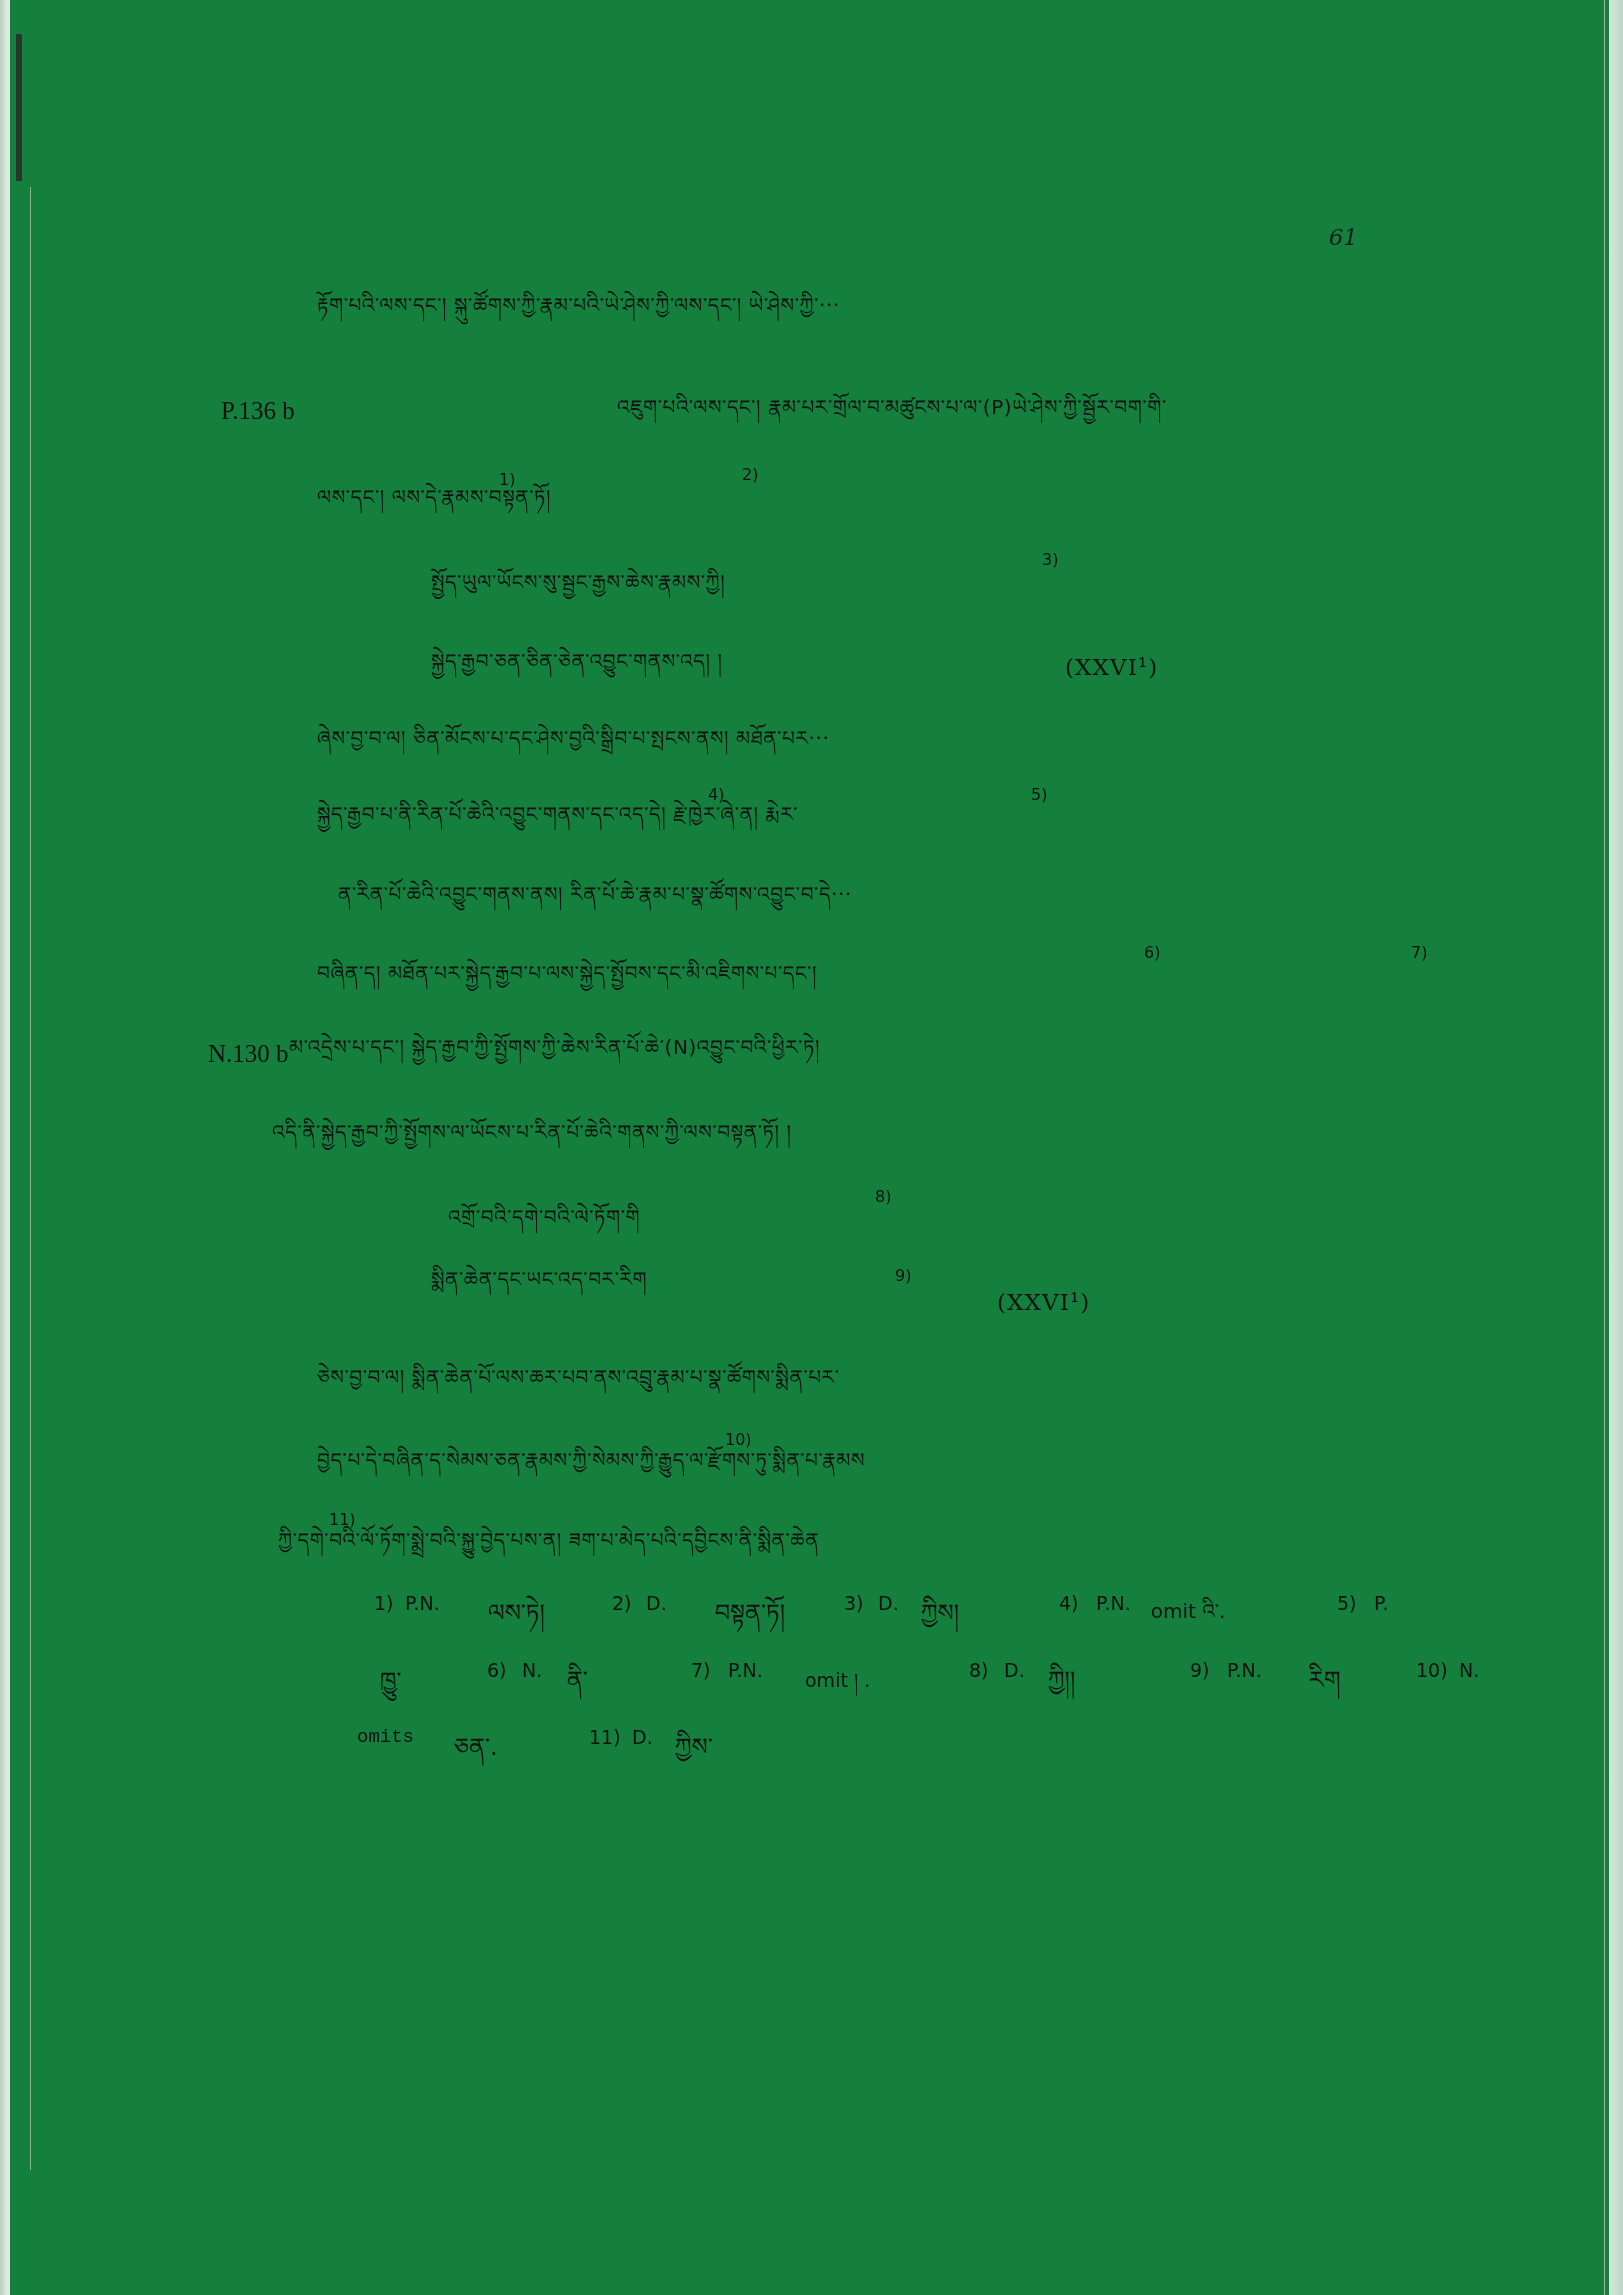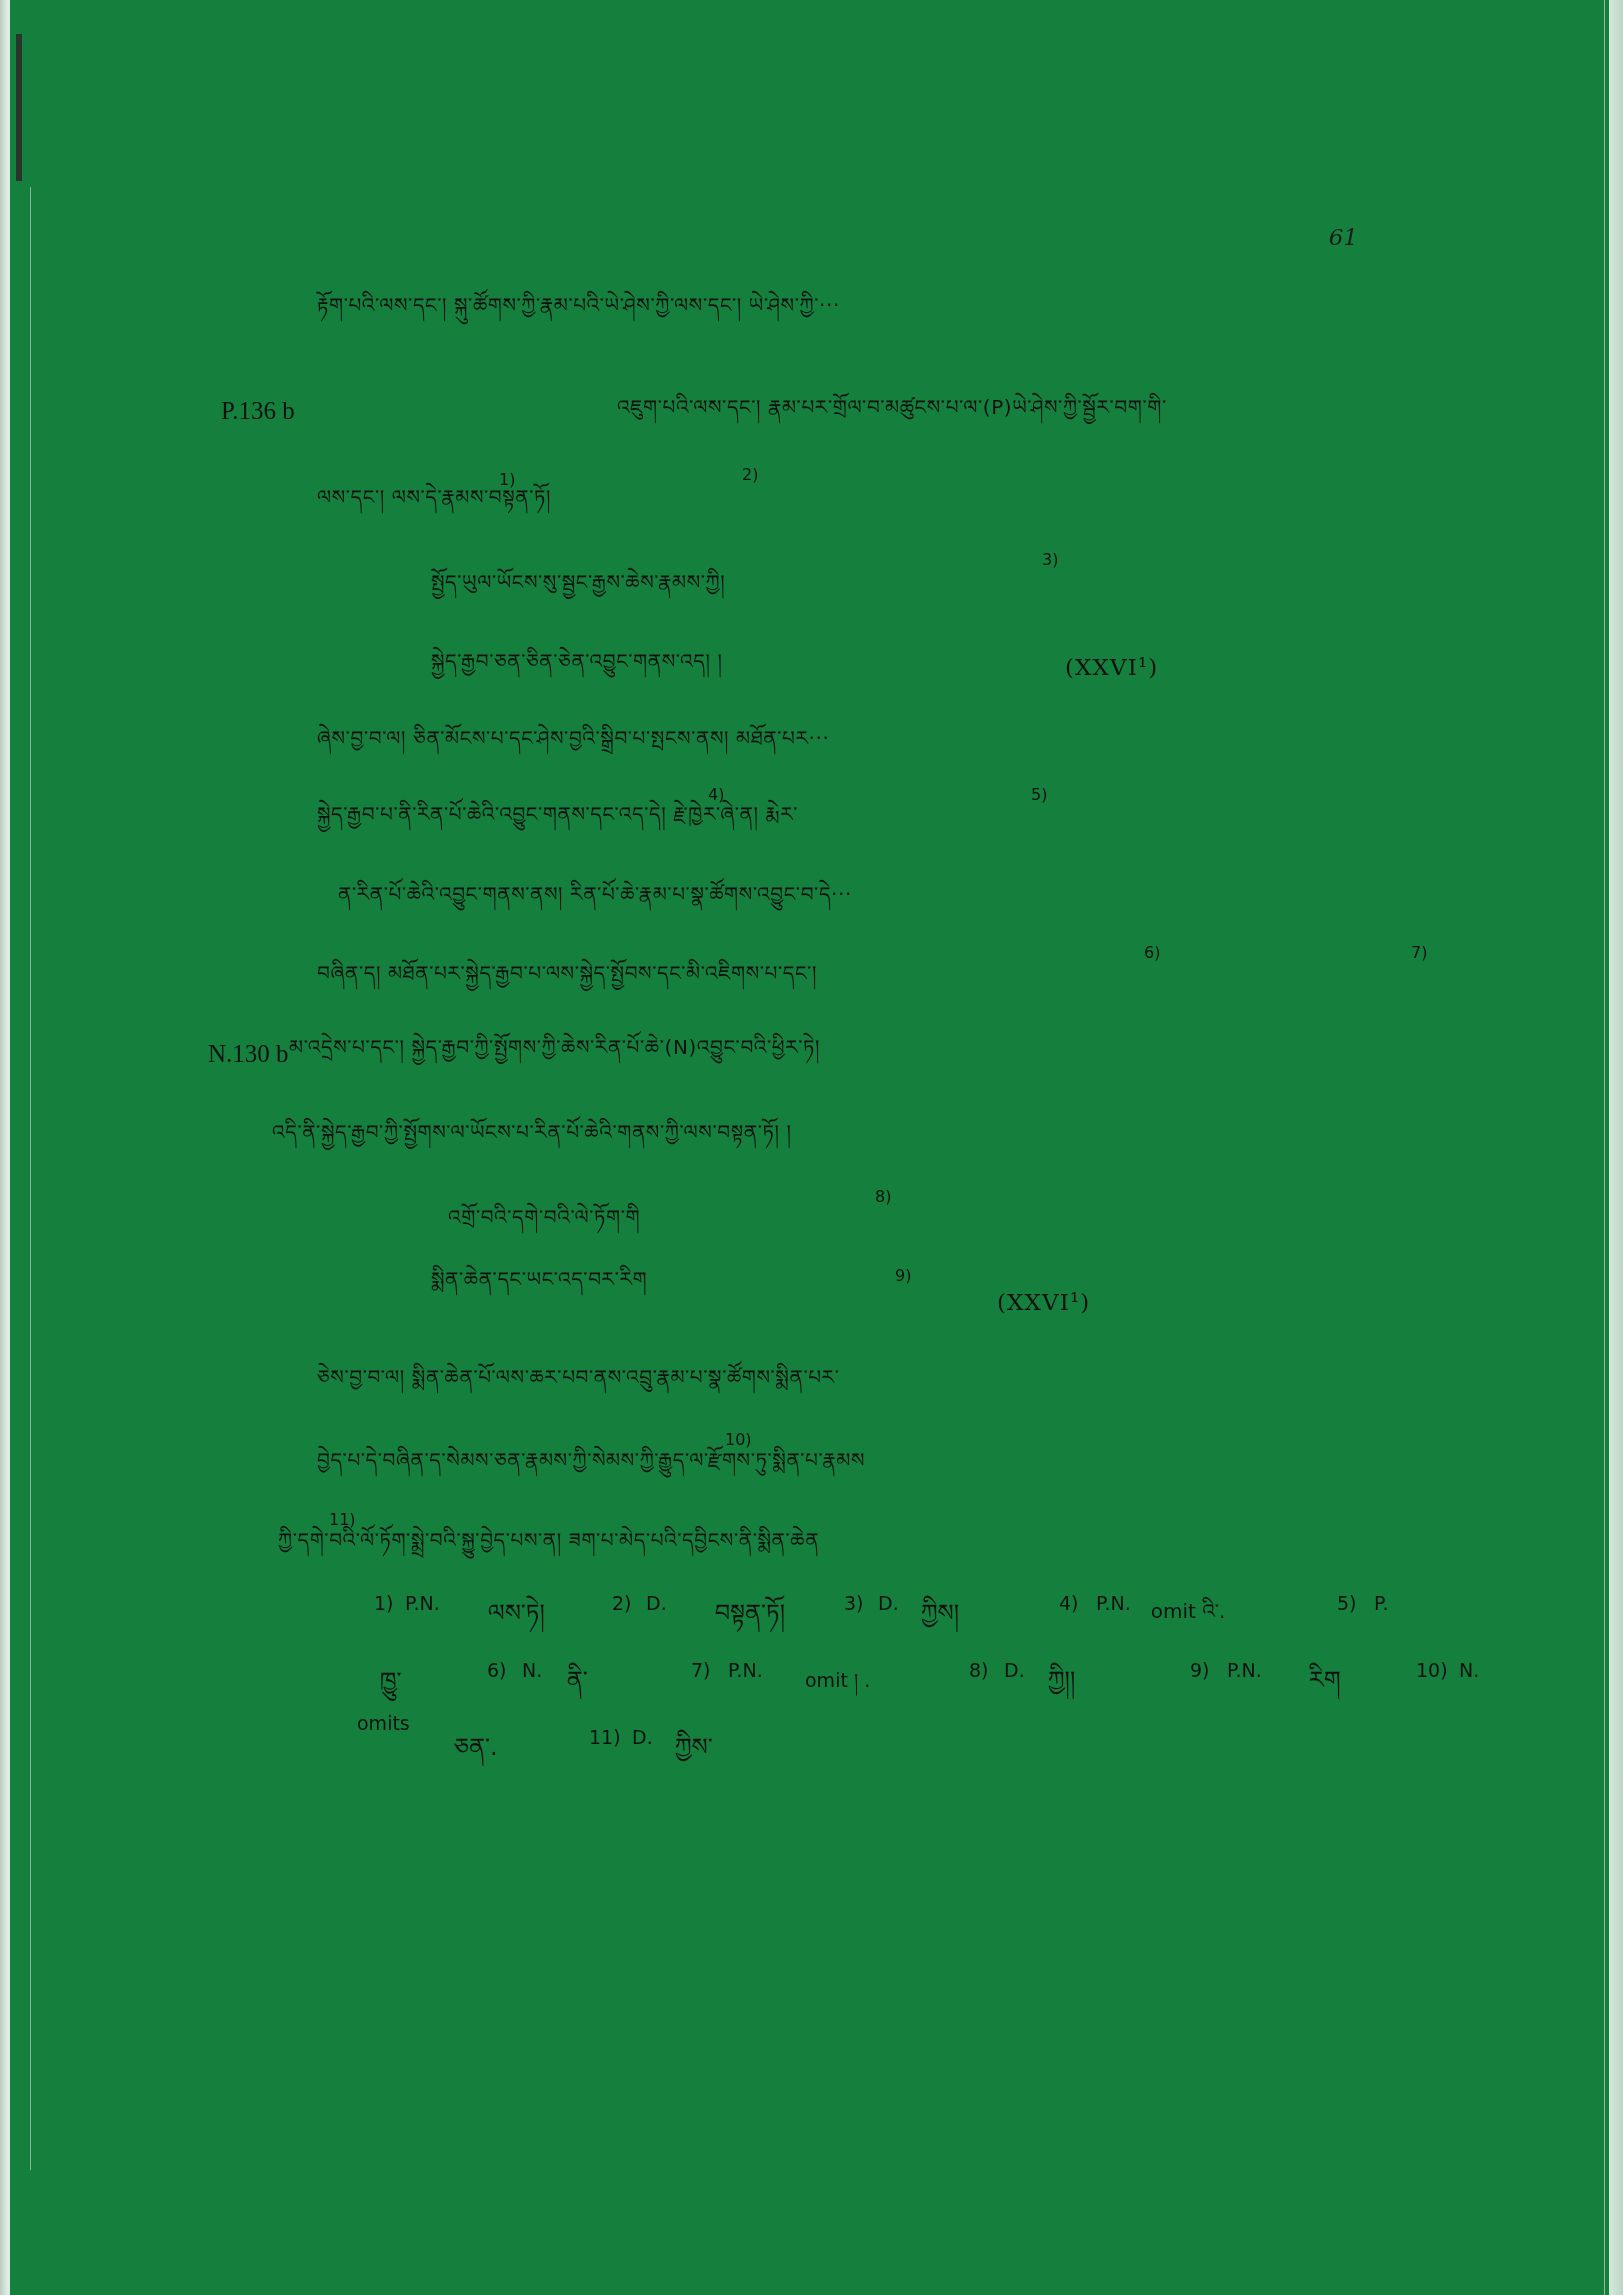--- a/index.html
+++ b/index.html
@@ -229,21 +229,21 @@
     <div class="fn-item" style="left:630px; top:67px;">D.</div>
     <div class="fn-item fn-tib" style="left:668px; top:61px;">ཀྱི།།</div>
 
     <div class="fn-item" style="left:816px; top:67px;">9)</div>
     <div class="fn-item" style="left:853px; top:67px;">P.N.</div>
     <div class="fn-item fn-tib" style="left:929px; top:61px;">རིག</div>
 
     <div class="fn-item" style="left:1042px; top:67px;">10)</div>
     <div class="fn-item" style="left:1085px; top:67px;">N.</div>
 
-    <div class="fn-item" style="left:-17px; top:120px;">omits</div>
+    <div class="fn-item" style="left:-17px; top:134px;font-family:Liberation Mono, monospace;">omits</div>
     <div class="fn-item fn-tib" style="left:74px; top:128px;">ཅན་.</div>
 
     <div class="fn-item" style="left:215px; top:134px;">11)</div>
     <div class="fn-item" style="left:258px; top:134px;">D.</div>
     <div class="fn-item fn-tib" style="left:295px; top:128px;">ཀྱིས་</div>
 
   </div>
 
 </div>
 

